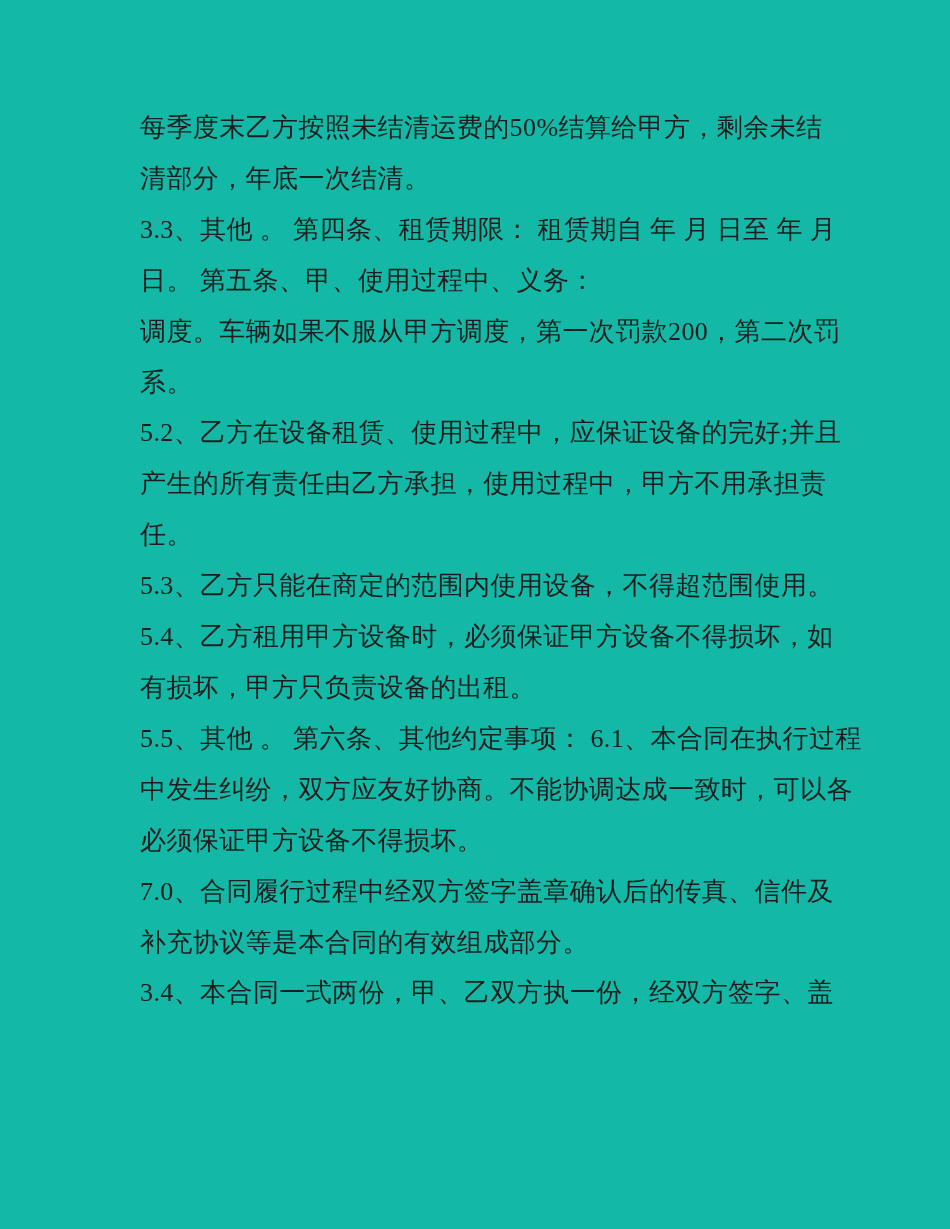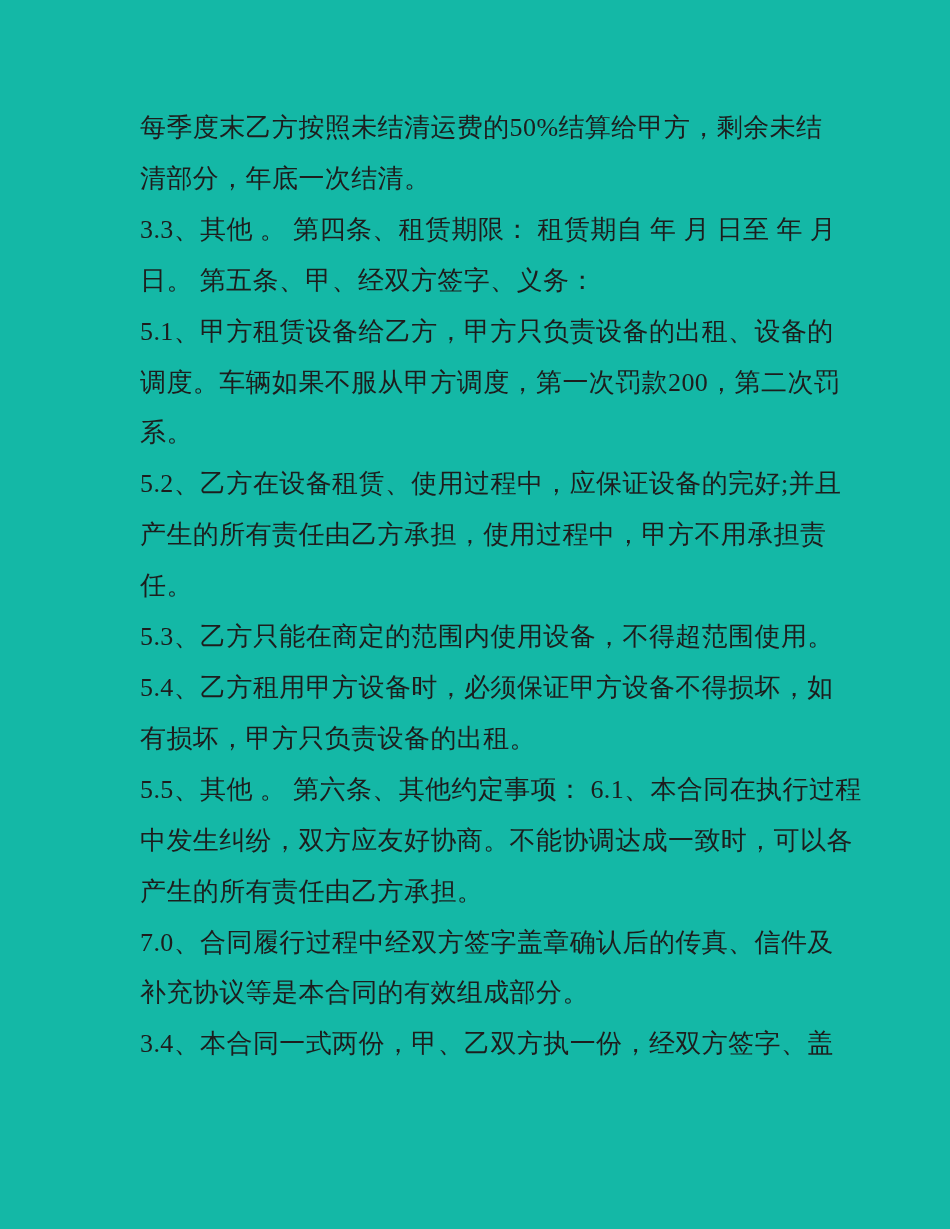--- a/index.html
+++ b/index.html
@@ -31,30 +31,29 @@
     }
   </style>
 </head>
 <body>
 
 <div class="page">
   <div class="text-block">
     <div class="line">每季度末乙方按照未结清运费的50%结算给甲方，剩余未结</div>
     <div class="line">清部分，年底一次结清。</div>
     <div class="line">3.3、其他 。 第四条、租赁期限： 租赁期自 年 月 日至 年 月</div>
-    <div class="line">日。 第五条、甲、经双方签字、义务：</div>
-    <div class="line">5.1、甲方租赁设备给乙方，甲方只负责设备的出租、设备的</div>
+    <div class="line">日。 第五条、甲、使用过程中、义务：</div>
     <div class="line">调度。车辆如果不服从甲方调度，第一次罚款200，第二次罚</div>
     <div class="line">系。</div>
     <div class="line">5.2、乙方在设备租赁、使用过程中，应保证设备的完好;并且</div>
     <div class="line">产生的所有责任由乙方承担，使用过程中，甲方不用承担责</div>
     <div class="line">任。</div>
     <div class="line">5.3、乙方只能在商定的范围内使用设备，不得超范围使用。</div>
     <div class="line">5.4、乙方租用甲方设备时，必须保证甲方设备不得损坏，如</div>
     <div class="line">有损坏，甲方只负责设备的出租。</div>
     <div class="line">5.5、其他 。 第六条、其他约定事项： 6.1、本合同在执行过程</div>
     <div class="line">中发生纠纷，双方应友好协商。不能协调达成一致时，可以各</div>
-    <div class="line">产生的所有责任由乙方承担。</div>
+    <div class="line">必须保证甲方设备不得损坏。</div>
     <div class="line">7.0、合同履行过程中经双方签字盖章确认后的传真、信件及</div>
     <div class="line">补充协议等是本合同的有效组成部分。</div>
     <div class="line">3.4、本合同一式两份，甲、乙双方执一份，经双方签字、盖</div>
   </div>
 </div>
 
 </body></html>

